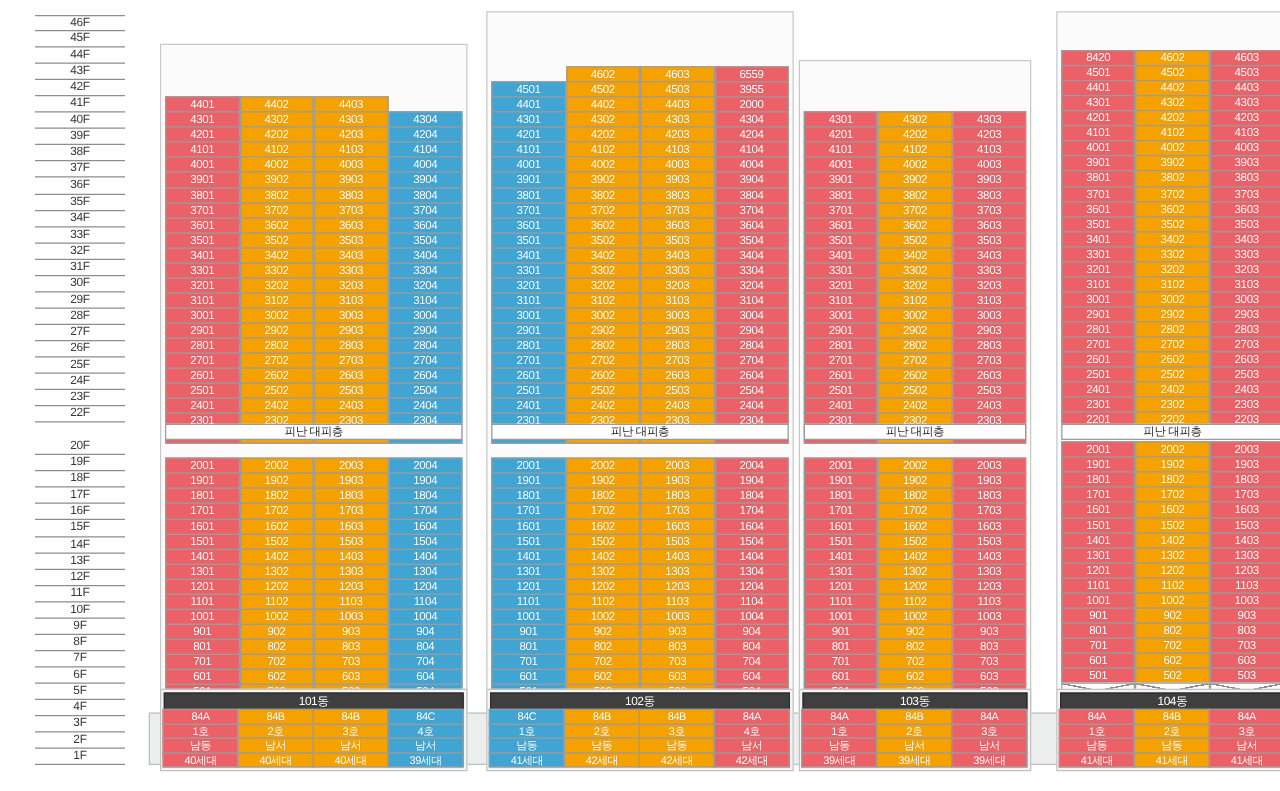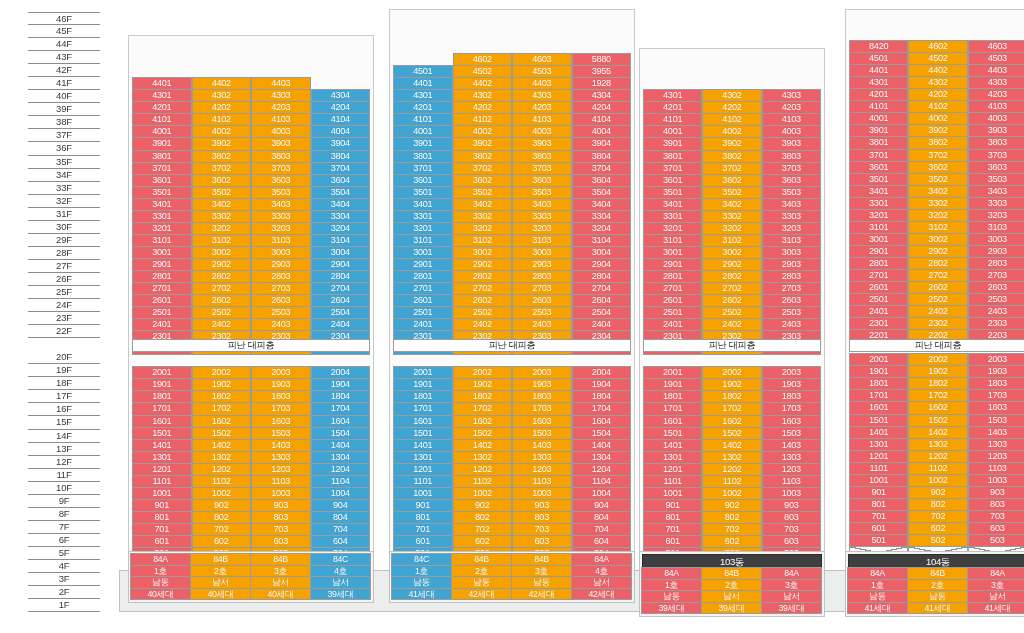--- a/index.html
+++ b/index.html
@@ -490,23 +490,23 @@
             <div class="unit" style="background: rgb(245, 162, 0);">1103</div>
             <div class="unit" style="background: rgb(245, 162, 0);">1003</div>
             <div class="unit" style="background: rgb(245, 162, 0);">903</div>
             <div class="unit" style="background: rgb(245, 162, 0);">803</div>
             <div class="unit" style="background: rgb(245, 162, 0);">703</div>
             <div class="unit" style="background: rgb(245, 162, 0);">603</div>
             <div class="unit" style="background: rgb(245, 162, 0);">503</div>
             <div class="unit" style="background: rgb(245, 162, 0);">403</div>
           </div>
           <div class="tcol" style="width: 60px;">
-            <div class="unit" style="background: rgb(236, 97, 103);">5880</div>
+            <div class="unit" style="background: rgb(236, 97, 103);">6559</div>
             <div class="unit" style="background: rgb(236, 97, 103);">3955</div>
-            <div class="unit" style="background: rgb(236, 97, 103);">1928</div>
+            <div class="unit" style="background: rgb(236, 97, 103);">2000</div>
             <div class="unit" style="background: rgb(236, 97, 103);">4304</div>
             <div class="unit" style="background: rgb(236, 97, 103);">4204</div>
             <div class="unit" style="background: rgb(236, 97, 103);">4104</div>
             <div class="unit" style="background: rgb(236, 97, 103);">4004</div>
             <div class="unit" style="background: rgb(236, 97, 103);">3904</div>
             <div class="unit" style="background: rgb(236, 97, 103);">3804</div>
             <div class="unit" style="background: rgb(236, 97, 103);">3704</div>
             <div class="unit" style="background: rgb(236, 97, 103);">3604</div>
             <div class="unit" style="background: rgb(236, 97, 103);">3504</div>
             <div class="unit" style="background: rgb(236, 97, 103);">3404</div>
@@ -816,20 +816,21 @@
         </div>
       </div>
     </div>
 
   <div id="podium" style="left: 119px; top: 570.15px; width: 890px; height: 42.15px;">
     <span>상업시설 및 커뮤니티</span>
   </div>
 
   <div id="legends-layer">
       <div class="legend" style="left: 128px; top: 551px; width: 246px;">
+        <div class="legend-title">101동</div>
         <div class="legend-row">
           <div class="legend-cell" style="background: rgb(236, 97, 103);">84A</div>
           <div class="legend-cell" style="background: rgb(245, 162, 0);">84B</div>
           <div class="legend-cell" style="background: rgb(245, 162, 0);">84B</div>
           <div class="legend-cell" style="background: rgb(65, 165, 212);">84C</div>
         </div>
         <div class="legend-row">
           <div class="legend-cell" style="background: rgb(236, 97, 103);">1호</div>
           <div class="legend-cell" style="background: rgb(245, 162, 0);">2호</div>
           <div class="legend-cell" style="background: rgb(245, 162, 0);">3호</div>
@@ -842,20 +843,21 @@
           <div class="legend-cell" style="background: rgb(65, 165, 212);">남서</div>
         </div>
         <div class="legend-row">
           <div class="legend-cell" style="background: rgb(236, 97, 103);">40세대</div>
           <div class="legend-cell" style="background: rgb(245, 162, 0);">40세대</div>
           <div class="legend-cell" style="background: rgb(245, 162, 0);">40세대</div>
           <div class="legend-cell" style="background: rgb(65, 165, 212);">39세대</div>
         </div>
       </div>
       <div class="legend" style="left: 389px; top: 551px; width: 246px;">
+        <div class="legend-title">102동</div>
         <div class="legend-row">
           <div class="legend-cell" style="background: rgb(65, 165, 212);">84C</div>
           <div class="legend-cell" style="background: rgb(245, 162, 0);">84B</div>
           <div class="legend-cell" style="background: rgb(245, 162, 0);">84B</div>
           <div class="legend-cell" style="background: rgb(236, 97, 103);">84A</div>
         </div>
         <div class="legend-row">
           <div class="legend-cell" style="background: rgb(65, 165, 212);">1호</div>
           <div class="legend-cell" style="background: rgb(245, 162, 0);">2호</div>
           <div class="legend-cell" style="background: rgb(245, 162, 0);">3호</div>

